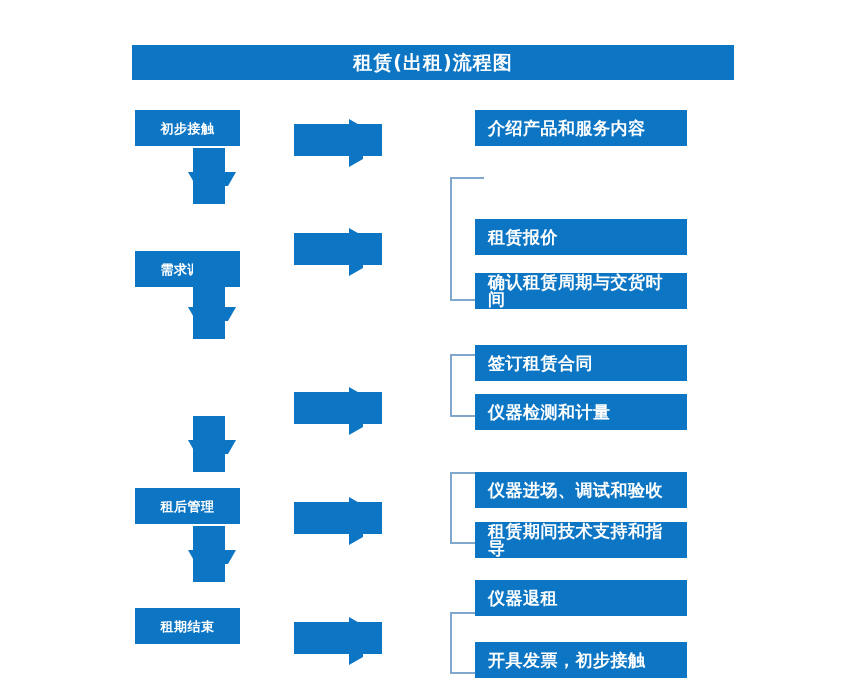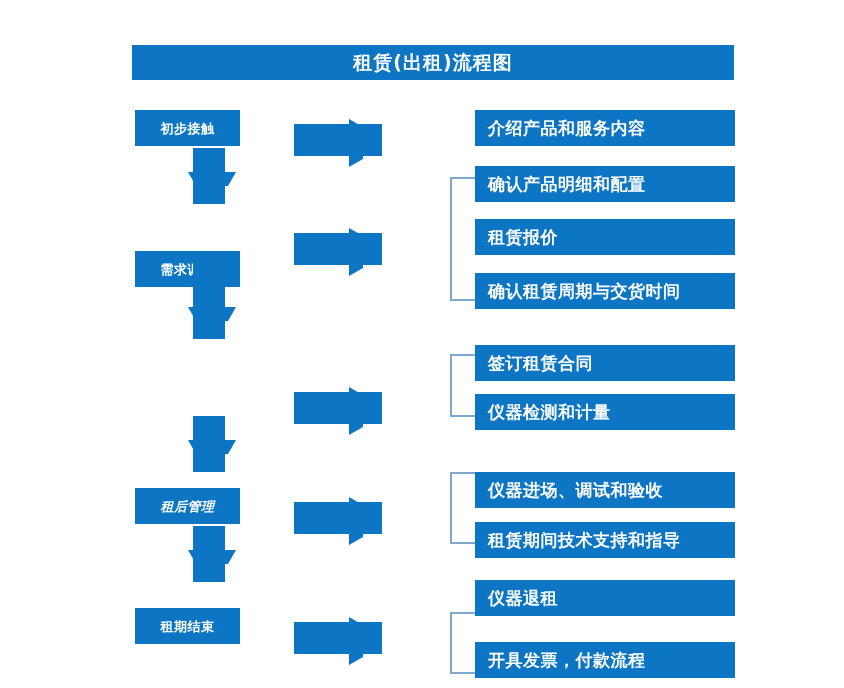--- a/index.html
+++ b/index.html
@@ -49,21 +49,21 @@
     align-items: center;
     justify-content: center;
     line-height: 1;
     letter-spacing: 0.5px;
   }
 
   
   .detail-box {
     position: absolute;
     left: 443px;
-    width: 260px;
+    width: 212px;
     height: 36px;
     background: #0C75C4;
     color: #ffffff;
     font-size: 17px;
     font-weight: bold;
     display: flex;
     align-items: center;
     padding-left: 13px;
     line-height: 1;
     letter-spacing: 0.5px;
@@ -152,21 +152,20 @@
 
   <div class="stage-box" style="top:187px;margin-top:32px;">需求调查</div>
 
   <div class="arrow-right" style="top:196px;">
     <div class="shaft"></div>
     <div class="head"></div>
   </div>
 
   <div class="bracket" style="top:145px; height:124px;"></div>
 
-  <div class="detail-box" style="top:134px;">确认产品明细和配置</div>
 
   <div class="detail-box" style="top:187px;">租赁报价</div>
 
   <div class="detail-box" style="top:241px;">确认租赁周期与交货时间</div>
 
   <div class="arrow-down" style="top:225px; height:96px;">
     <div class="shaft" style="height:82px;"></div>
     <div class="head"></div>
   </div>
 
@@ -180,21 +179,21 @@
 
   <div class="detail-box" style="top:313px;">签订租赁合同</div>
 
   <div class="detail-box" style="top:362px;">仪器检测和计量</div>
 
   <div class="arrow-down" style="top:384px; height:70px;">
     <div class="shaft" style="height:56px;"></div>
     <div class="head"></div>
   </div>
 
-  <div class="stage-box" style="top:456px;font-style:italic;">租后管理</div>
+  <div class="stage-box" style="top:456px;">租后管理</div>
 
   <div class="arrow-right" style="top:465px;">
     <div class="shaft"></div>
     <div class="head"></div>
   </div>
 
   <div class="bracket" style="top:440px; height:72px;"></div>
 
   <div class="detail-box" style="top:440px;">仪器进场、调试和验收</div>
 
@@ -209,15 +208,15 @@
 
   <div class="arrow-right" style="top:585px;">
     <div class="shaft"></div>
     <div class="head"></div>
   </div>
 
   <div class="bracket" style="top:580px; height:62px;"></div>
 
   <div class="detail-box" style="top:548px;">仪器退租</div>
 
-  <div class="detail-box" style="top:610px;">开具发票，付款流程</div>
+  <div class="detail-box" style="top:610px;">开具发票，初步接触</div>
 
 </div>
 
 </body></html>

